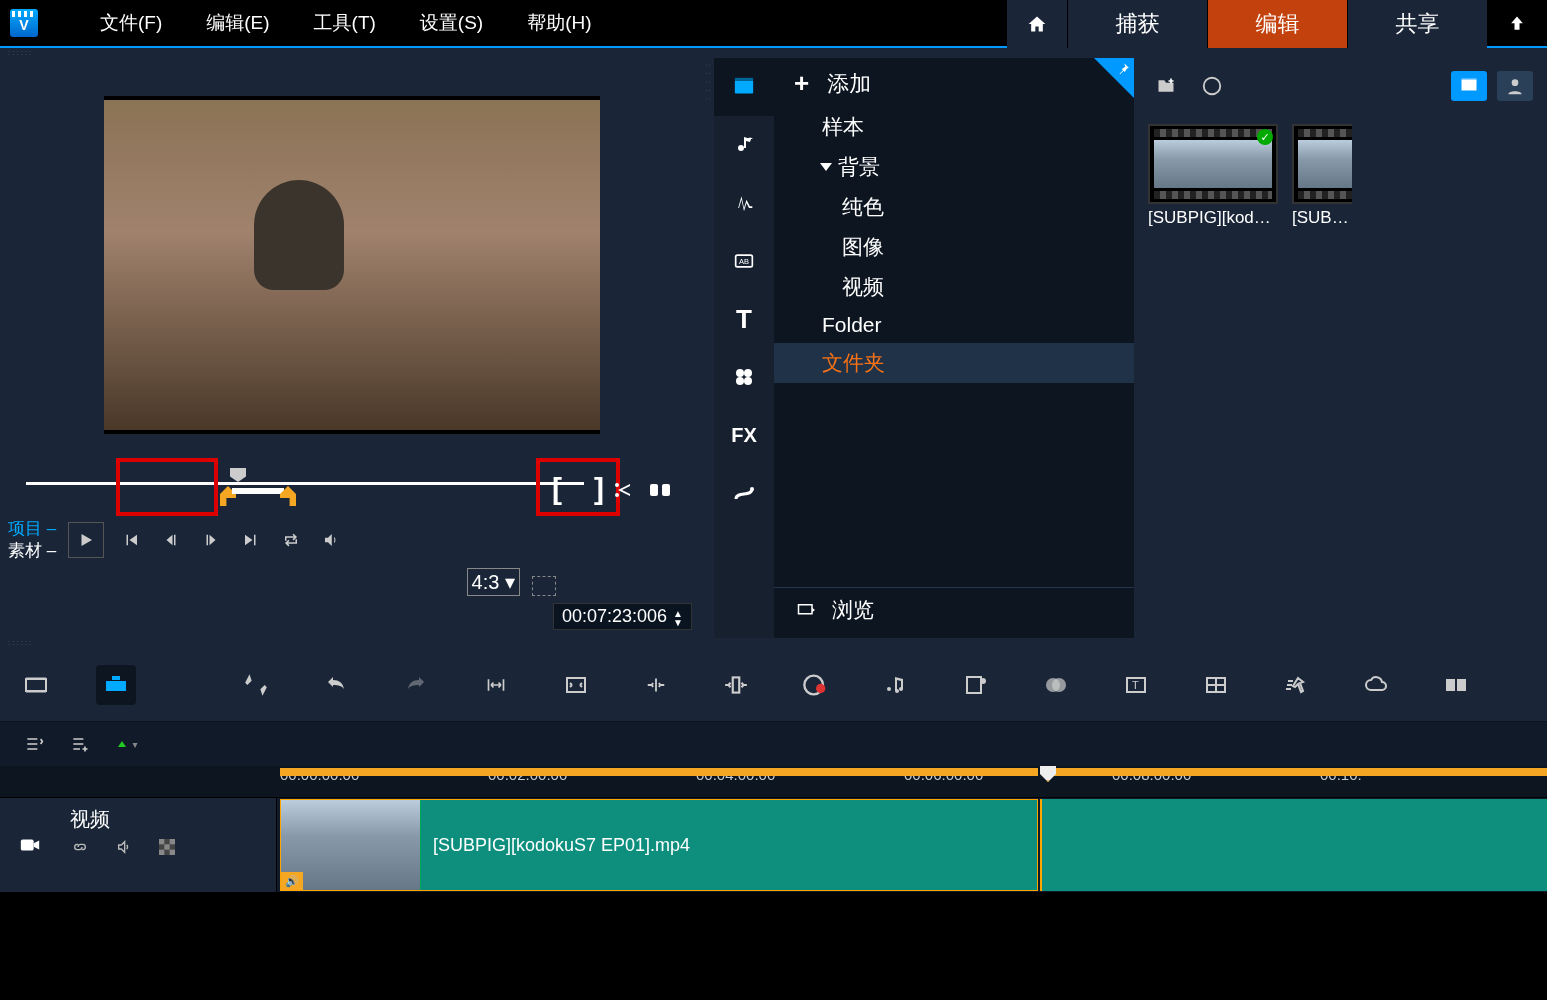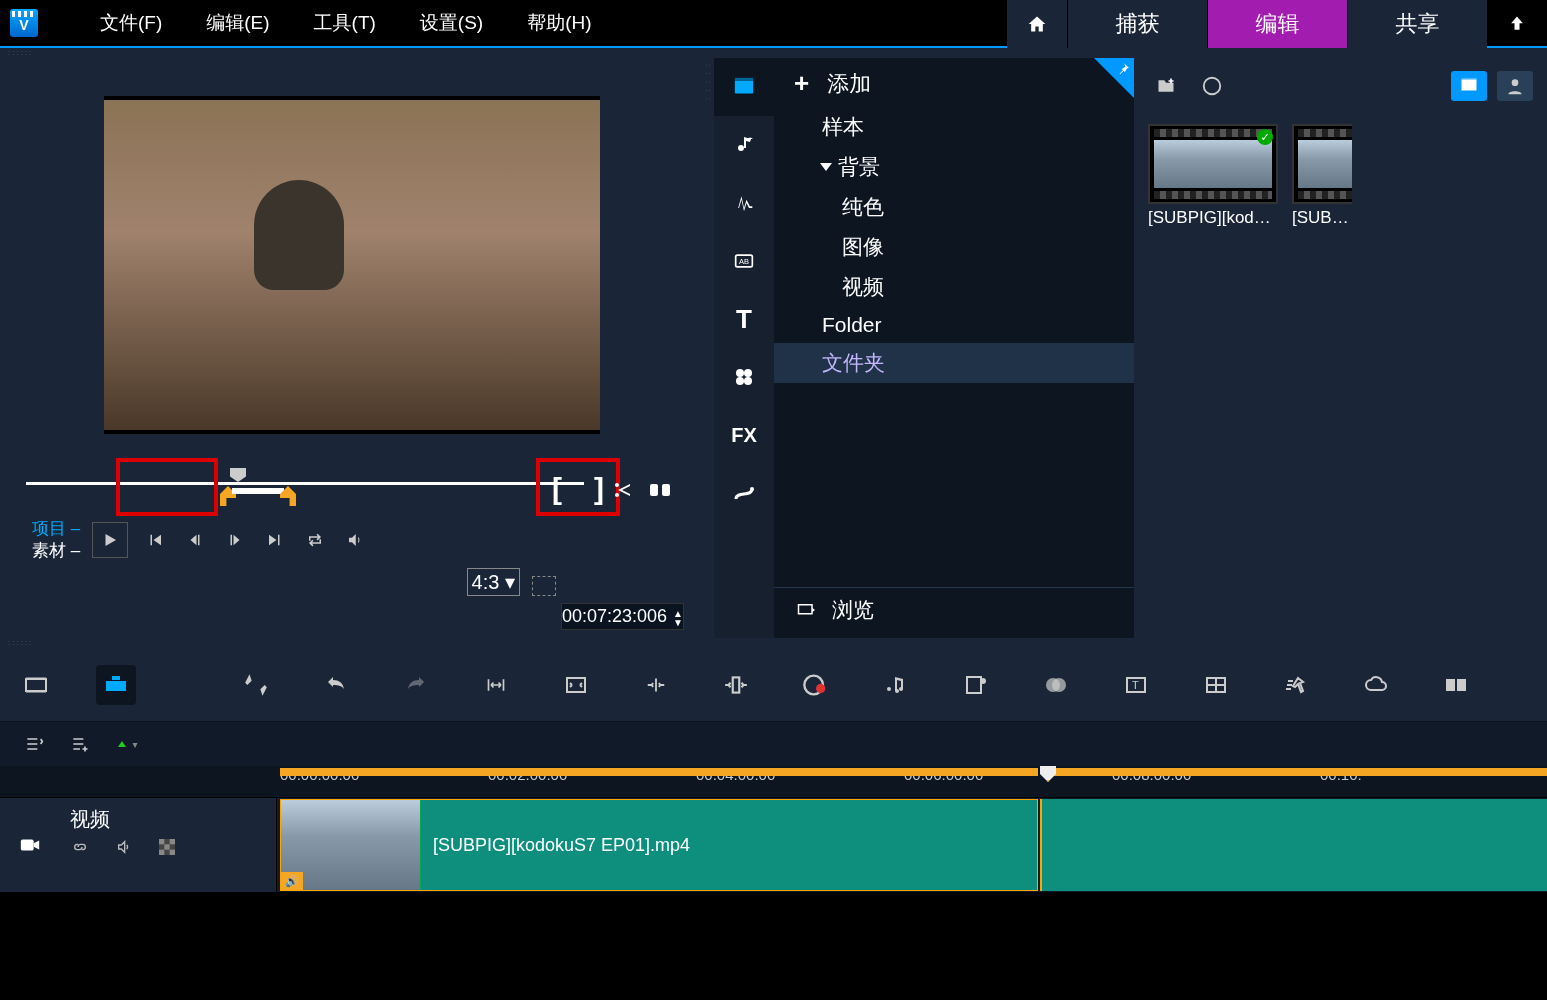--- a/index.html
+++ b/index.html
@@ -7,21 +7,21 @@
 
 
 .menubar { height: 48px; background: #000; display: flex; align-items: center; padding: 0 10px; border-bottom: 2px solid #0099ff; }
 .app-icon { width: 28px; height: 28px; background: linear-gradient(#00aaff, #0066cc); border-radius: 3px; margin-right: 40px; position: relative; }
 .app-icon::before { content: ""; position: absolute; top: 2px; left: 2px; right: 2px; height: 6px; background: repeating-linear-gradient(90deg, #fff 0 3px, transparent 3px 6px); }
 .app-icon::after { content: "V"; position: absolute; left: 0; right: 0; top: 8px; text-align: center; font-weight: bold; color: #fff; font-size: 14px; }
 .menu-item { padding: 0 22px; font-size: 19px; cursor: pointer; }
 .top-tabs { position: absolute; right: 0; top: 0; height: 48px; display: flex; align-items: center; }
 .home-btn { width: 60px; height: 48px; display: flex; align-items: center; justify-content: center; background: #1a2638; }
 .tab { width: 140px; height: 48px; display: flex; align-items: center; justify-content: center; font-size: 22px; background: #1a2638; border-left: 1px solid #000; cursor: pointer; }
-.tab.active { background: #a21caf; }
+.tab.active { background: #c2410c; }
 .upload-btn { width: 60px; height: 48px; display: flex; align-items: center; justify-content: center; }
 .grip { height: 10px; background: #1a2638; color: #555; font-size: 8px; padding-left: 8px; letter-spacing: 2px; }
 
 
 .main { display: flex; height: 580px; }
 .preview-pane { width: 704px; background: #1a2638; padding: 0; position: relative; }
 .video-frame { margin: 38px auto 0; width: 496px; height: 338px; background: #000; display: flex; align-items: center; justify-content: center; }
 .video-img { width: 496px; height: 330px; background: linear-gradient(180deg, #8b7355 0%, #a0826d 40%, #4a3828 100%); position: relative; overflow: hidden; }
 .video-img::before { content:""; position:absolute; left:150px; top:80px; width:90px; height:110px; background:#3a342c; border-radius: 45px 45px 20px 20px; }
 .scrub-row { margin: 20px 20px 0; height: 60px; position: relative; }
@@ -30,47 +30,47 @@
 .marker-head { position: absolute; left: 110px; top: 6px; width: 16px; height: 14px; background: #ccc; clip-path: polygon(0 0, 100% 0, 100% 60%, 50% 100%, 0 60%); }
 .marker-range { position: absolute; left: 100px; top: 24px; width: 76px; height: 14px; }
 .marker-range::before, .marker-range::after { content:""; position:absolute; top:0; width:16px; height:20px; background:#f5a623; }
 .marker-range::before { left:0; clip-path: polygon(0 100%, 0 40%, 50% 0, 100% 40%, 100% 60%, 40% 60%, 40% 100%); }
 .marker-range::after { right:0; clip-path: polygon(100% 100%, 100% 40%, 50% 0, 0 40%, 0 60%, 60% 60%, 60% 100%); }
 .marker-range .bar { position:absolute; left:12px; right:12px; top:2px; height:6px; background:#fff; }
 .highlight2 { position: absolute; left: 516px; top: 4px; width: 84px; height: 58px; border: 4px solid #d00; }
 .bracket { font-size: 30px; font-weight: bold; color: #fff; }
 .scissors, .split-clip { position: absolute; top: 22px; width: 28px; height: 28px; display:flex; align-items:center; justify-content:center; }
 .scissors { right: 48px; } .split-clip { right: 10px; }
-.controls-row { margin: 4px 32px 0; display: flex; align-items: center; }
+.controls-row { margin: 4px 8px 0; display: flex; align-items: center; }
 .mode-labels { font-size: 17px; line-height: 1.3; }
 .mode-labels .active-label { color: #00aaff; }
 .mode-labels div::after { content: " –"; }
 .ctrl-btns { display: flex; align-items: center; gap: 14px; margin-left: 12px; }
 .ctrl-btn { width: 26px; height: 26px; display: flex; align-items: center; justify-content: center; color: #ccc; }
 .ctrl-btn.play { width: 36px; height: 36px; border: 1px solid #555; }
 .aspect { position: absolute; right: 184px; bottom: 42px; border: 1px solid #888; padding: 1px 4px; font-size: 20px; }
 .sel-box { position: absolute; right: 148px; bottom: 42px; width: 24px; height: 20px; border: 1px dashed #888; }
-.timecode { position: absolute; right: 20px; bottom: 8px; background: #0a1320; padding: 2px 0; font-size: 18px; border: 1px solid #333; display: flex; align-items: flex-end; }
+.timecode { position: absolute; right: 12px; bottom: 8px; background: #0a1320; padding: 2px 8px; font-size: 18px; border: 1px solid #333; display: flex; align-items: flex-end; }
 .timecode .spin { margin-left: 6px; font-size: 10px; line-height:9px; }
 
 
 .library { flex: 1; display: flex; background: #1a2638; }
 .lib-sidetabs { width: 60px; background: #16202f; }
 .sidetab { height: 58px; display: flex; align-items: center; justify-content: center; cursor: pointer; }
 .sidetab.active { background: #0d1520; color: #00aaff; }
 .lib-tree { width: 360px; background: #0d1520; padding-top: 2px; position: relative; }
 .lib-tree .pin { position: absolute; right: 0; top: 0; width: 0; height: 0; border-left: 40px solid transparent; border-top: 40px solid #0099ff; }
 .lib-tree .pin svg { position: absolute; right: 4px; top: -36px; }
 .tree-row { padding: 6px 20px; font-size: 21px; display: flex; align-items: center; cursor: pointer; }
 .tree-row.add { font-size: 22px; padding: 8px 20px; }
 .tree-row .plus { font-size: 26px; font-weight: bold; margin-right: 18px; }
 .tree-row.indent1 { padding-left: 48px; }
 .tree-row.indent2 { padding-left: 68px; }
 .tree-row .arrow { display: inline-block; width: 0; height: 0; border-top: 6px solid transparent; border-bottom: 6px solid transparent; border-left: 8px solid #fff; margin-right: 8px; transform: rotate(90deg); }
-.tree-row.selected { background: #1f3248; color: #c4b5fd; }
+.tree-row.selected { background: #1f3248; color: #f97316; }
 .browse-row { position: absolute; bottom: 6px; left: 0; right: 0; padding: 8px 20px; font-size: 21px; display: flex; align-items: center; border-top: 1px solid #24344a; }
 .lib-thumbs { flex: 1; background: #1a2638; padding: 10px 14px; }
 .thumb-toolbar { height: 36px; display: flex; gap: 10px; align-items: center; }
 .tb-btn { width: 36px; height: 30px; display:flex; align-items:center; justify-content:center; color:#ccc; border-radius:3px; }
 .tb-btn.active { background:#0099ff; color:#fff; }
 .thumbs-row { display: flex; gap: 14px; margin-top: 20px; }
 .thumb { width: 130px; }
 .thumb-img { width: 130px; height: 80px; background:#000; border: 2px solid #333; position: relative; }
 .thumb-img::before, .thumb-img::after { content:""; position:absolute; left:4px; right:4px; height:8px; background: repeating-linear-gradient(90deg,#222 0 6px,#555 6px 12px); }
 .thumb-img::before { top:3px; } .thumb-img::after { bottom:3px; }

